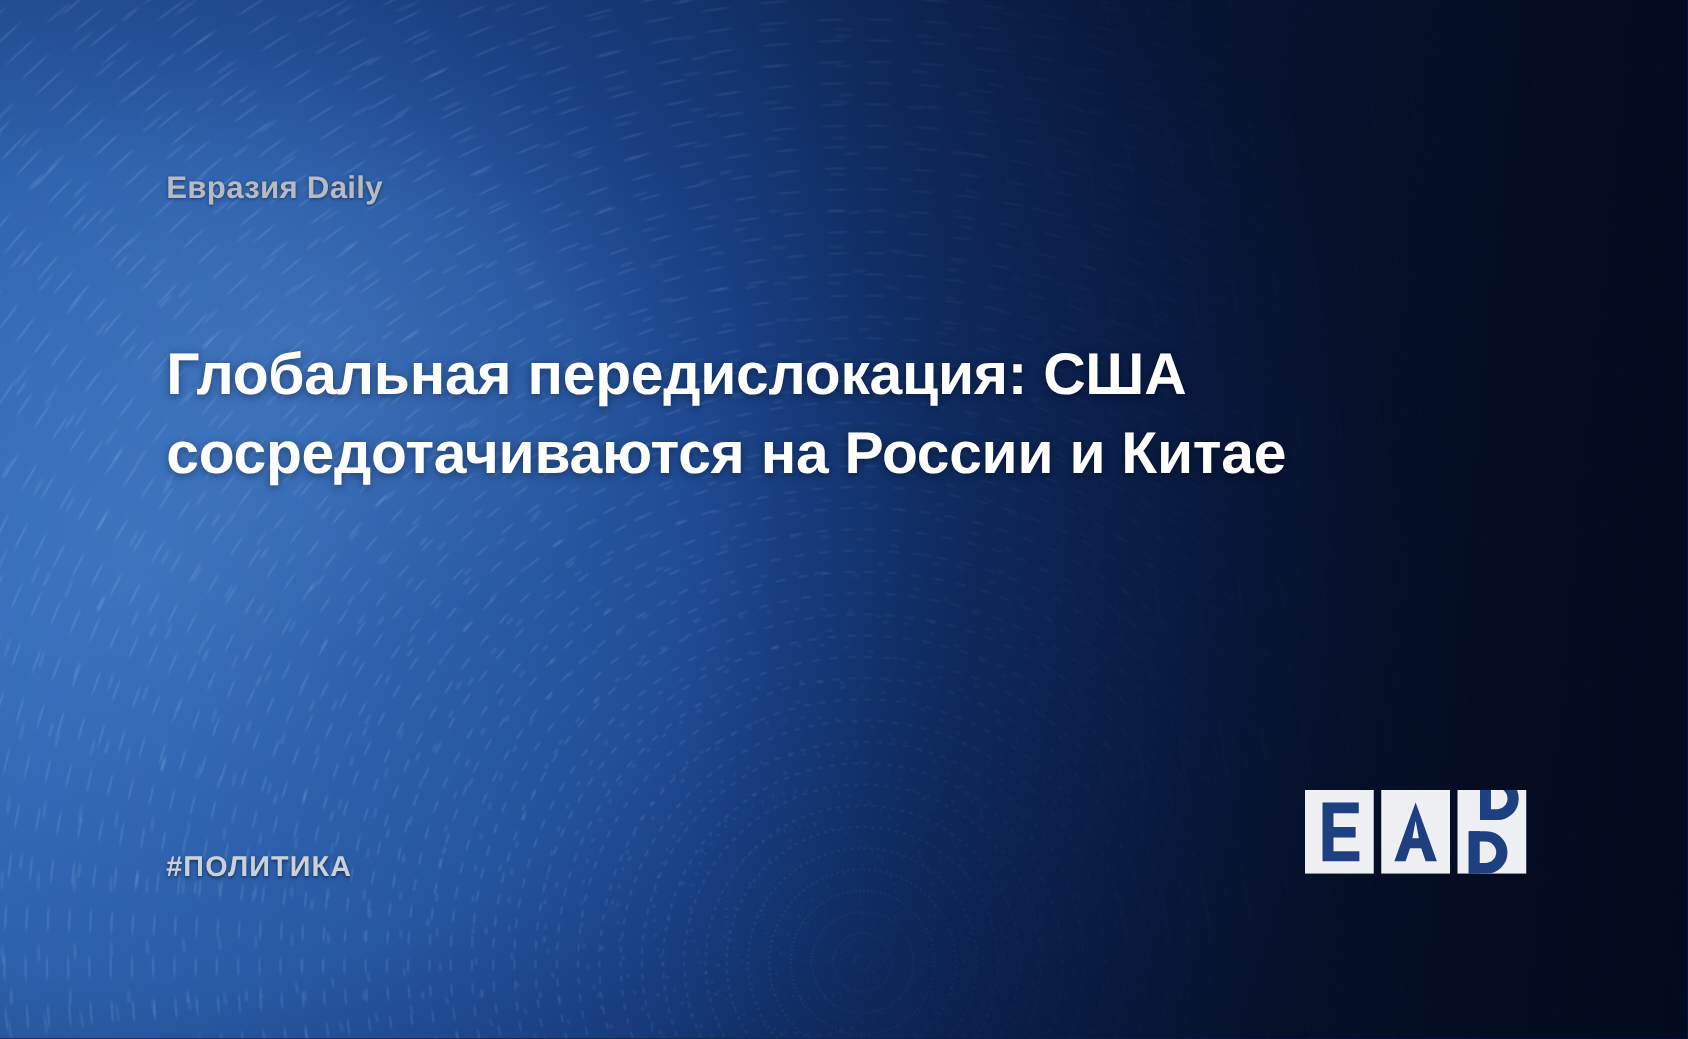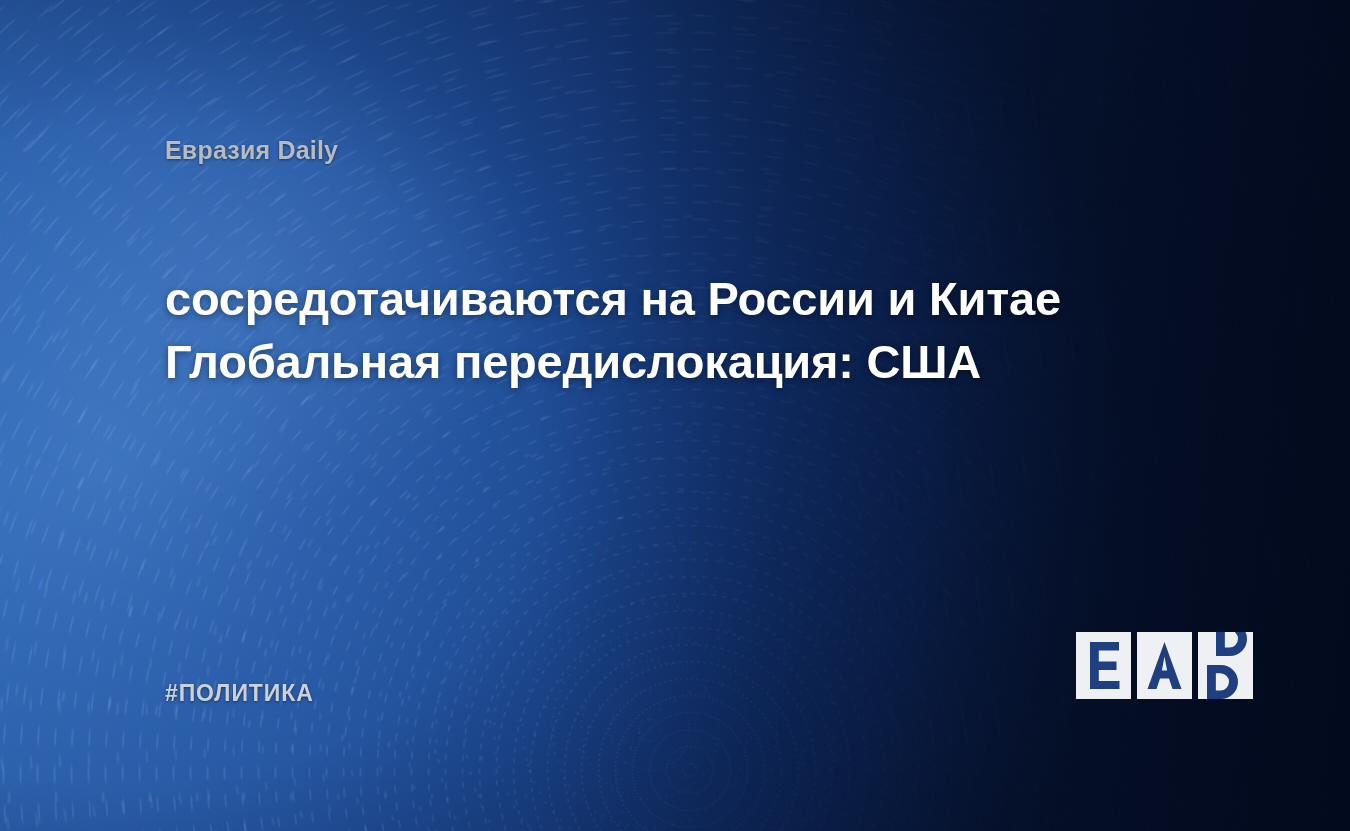--- a/index.html
+++ b/index.html
@@ -139,21 +139,20 @@
   .glow-left {
     position: absolute;
     inset: 0;
     background: radial-gradient(ellipse 420px 340px at 18% 33%, rgba(120,170,235,0.22) 0%, rgba(120,170,235,0.08) 45%, rgba(120,170,235,0) 72%);
   }
 
   
   .content {
     position: absolute;
     inset: 0;
-    margin-left: 32px;
   }
 
   .brand {
     position: absolute;
     left: 133px;
     top: 136px;
     font-size: 25px;
     font-weight: bold;
     letter-spacing: 0.2px;
     color: #b6bac2;
@@ -211,22 +210,22 @@
   <div class="streaks-right"></div>
   <div class="glow-left"></div>
   <div class="bg-dark-right"></div>
   <div class="bg-vignette"></div>
 
   <div class="content">
 
     <div class="brand">Евразия Daily</div>
 
     <div class="headline">
+      <span class="ln">Глобальная передислокация: США</span>
       <span class="ln">сосредотачиваются на России и Китае</span>
-      <span class="ln">Глобальная передислокация: США</span>
     </div>
 
     <div class="hashtag">#ПОЛИТИКА</div>
 
     <div class="logo">
       <svg width="178" height="67" viewBox="0 0 178 67" xmlns="http://www.w3.org/2000/svg">
 
         <rect x="0" y="0" width="55" height="67" fill="#eef0f3"></rect>
         <path d="M14 10 h29 v8.5 H22.8 v11 H40.5 v8.5 H22.8 v11 H43.5 V57 H14 Z" fill="#1e3f80"></path>
 

